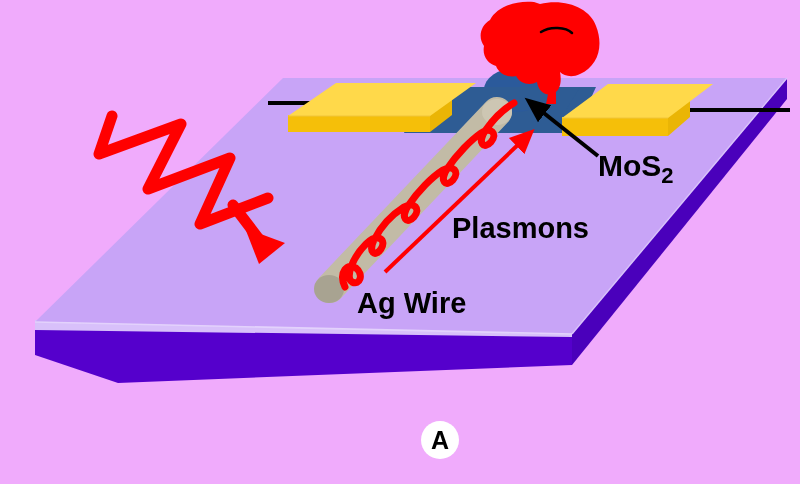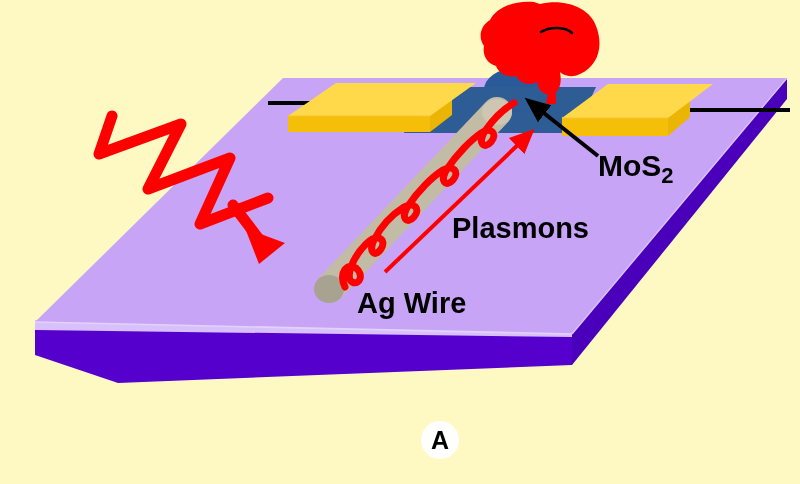--- a/index.html
+++ b/index.html
@@ -8,21 +8,21 @@
     padding: 0;
     background: #000000;
   }
   body {
     font-family: "Liberation Sans", sans-serif;
   }
   #stage {
     position: relative;
     width: 800px;
     height: 484px;
-    background: #fef9c3;
+    background: #f0abfc;
     overflow: hidden;
   }
   #scene {
     position: absolute;
     left: 0;
     top: 0;
     width: 800px;
     height: 484px;
   }
   .fig-label {

